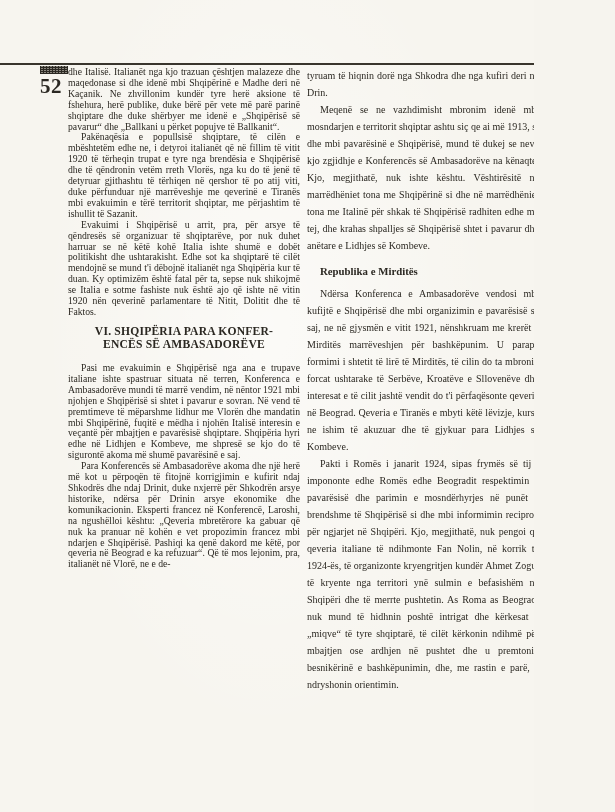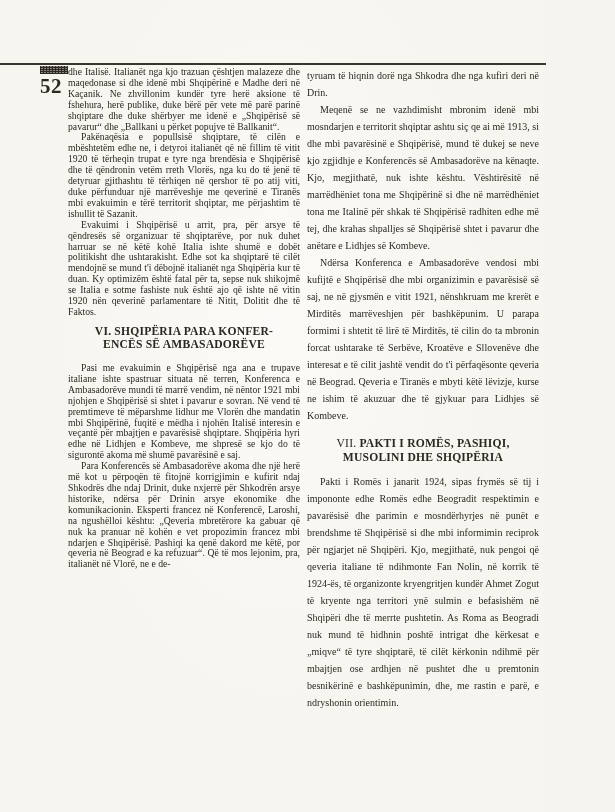--- a/index.html
+++ b/index.html
@@ -10,21 +10,20 @@
     font-family:"Liberation Serif","DejaVu Serif",serif;
   }
   .sheet{
     position:relative;
     width:534px; height:812px;
     background:
       radial-gradient(ellipse at 50% 40%, rgba(255,255,255,.55) 0%, rgba(255,255,255,0) 60%),
       #f7f5ef;
     color:#2b2822;
     overflow:hidden;
-    padding-left:12px;
   }
   .top-rule{
     position:absolute; left:0; top:63px;
     width:615px; height:2px;
     background:#39352d;
   }
   .pagenum-block{
     position:absolute; left:40px; top:66px;
     width:32px; text-align:left;
   }
@@ -87,18 +86,18 @@
         <p class="para">dhe Italisë. Italianët nga kjo trazuan çështjen malazeze dhe maqedonase si dhe idenë mbi Shqipërinë e Madhe deri në Kaçanik. Ne zhvillonim kundër tyre herë aksione të fshehura, herë publike, duke bërë për vete më parë parinë shqiptare dhe duke shërbyer me idenë e „Shqipërisë së pavarur“ dhe „Ballkani u përket popujve të Ballkanit“.</p>
         <p class="para indent">Pakënaqësia e popullsisë shqiptare, të cilën e mbështetëm edhe ne, i detyroi italianët që në fillim të vitit 1920 të tërheqin trupat e tyre nga brendësia e Shqipërisë dhe të qëndronin vetëm rreth Vlorës, nga ku do të jenë të detyruar gjithashtu të tërhiqen në qershor të po atij viti, duke përfunduar një marrëveshje me qeverinë e Tiranës mbi evakuimin e tërë territorit shqiptar, me përjashtim të ishullit të Sazanit.</p>
         <p class="para indent">Evakuimi i Shqipërisë u arrit, pra, për arsye të qëndresës së organizuar të shqiptarëve, por nuk duhet harruar se në këtë kohë Italia ishte shumë e dobët politikisht dhe ushtarakisht. Edhe sot ka shqiptarë të cilët mendojnë se mund t'i dëbojnë italianët nga Shqipëria kur të duan. Ky optimizëm është fatal për ta, sepse nuk shikojmë se Italia e sotme fashiste nuk është ajo që ishte në vitin 1920 nën qeverinë parlamentare të Nitit, Dolitit dhe të Faktos.</p>
         <h3 class="heading">VI. SHQIPËRIA PARA KONFER-<br>ENCËS SË AMBASADORËVE</h3>
         <p class="para indent">Pasi me evakuimin e Shqipërisë nga ana e trupave italiane ishte spastruar situata në terren, Konferenca e Ambasadorëve mundi të marrë vendim, në nëntor 1921 mbi njohjen e Shqipërisë si shtet i pavarur e sovran. Në vend të premtimeve të mëparshme lidhur me Vlorën dhe mandatin mbi Shqipërinë, fuqitë e mëdha i njohën Italisë interesin e veçantë për mbajtjen e pavarësisë shqiptare. Shqipëria hyri edhe në Lidhjen e Kombeve, me shpresë se kjo do të sigurontë akoma më shumë pavarësinë e saj.</p>
         <p class="para indent">Para Konferencës së Ambasadorëve akoma dhe një herë më kot u përpoqën të fitojnë korrigjimin e kufirit ndaj Shkodrës dhe ndaj Drinit, duke nxjerrë për Shkodrën arsye historike, ndërsa për Drinin arsye ekonomike dhe komunikacionin. Eksperti francez në Konferencë, Laroshi, na ngushëlloi kështu: „Qeveria mbretërore ka gabuar që nuk ka pranuar në kohën e vet propozimin francez mbi ndarjen e Shqipërisë. Pashiqi ka qenë dakord me këtë, por qeveria në Beograd e ka refuzuar“. Që të mos lejonim, pra, italianët në Vlorë, ne e de-</p>
       </div>
     <div class="col col-right">
         <p class="para">tyruam të hiqnin dorë nga Shkodra dhe nga kufiri deri në Drin.</p>
         <p class="para indent">Meqenë se ne vazhdimisht mbronim idenë mbi mosndarjen e territorit shqiptar ashtu siç qe ai më 1913, si dhe mbi pavarësinë e Shqipërisë, mund të dukej se neve kjo zgjidhje e Konferencës së Ambasadorëve na kënaqte. Kjo, megjithatë, nuk ishte kështu. Vështirësitë në marrëdhëniet tona me Shqipërinë si dhe në marrëdhëniet tona me Italinë për shkak të Shqipërisë radhiten edhe më tej, dhe krahas shpalljes së Shqipërisë shtet i pavarur dhe anëtare e Lidhjes së Kombeve.</p>
+        <h4 class="subheading">Republika e Mirditës</h4>
         <p class="para indent">Ndërsa Konferenca e Ambasadorëve vendosi mbi kufijtë e Shqipërisë dhe mbi organizimin e pavarësisë së saj, ne në gjysmën e vitit 1921, nënshkruam me krerët e Mirditës marrëveshjen për bashkëpunim. U parapa formimi i shtetit të lirë të Mirditës, të cilin do ta mbronin forcat ushtarake të Serbëve, Kroatëve e Sllovenëve dhe interesat e të cilit jashtë vendit do t'i përfaqësonte qeveria në Beograd. Qeveria e Tiranës e mbyti këtë lëvizje, kurse ne ishim të akuzuar dhe të gjykuar para Lidhjes së Kombeve.</p>
-        <h3 class="heading"><span class="hnum">VII. </span>PAKTI I ROMËS, PASHIQI,<br>MUSOLINI DHE SHQIPËRIA</h3>
         <p class="para indent">Pakti i Romës i janarit 1924, sipas frymës së tij i impononte edhe Romës edhe Beogradit respektimin e pavarësisë dhe parimin e mosndërhyrjes në punët e brendshme të Shqipërisë si dhe mbi informimin reciprok për ngjarjet në Shqipëri. Kjo, megjithatë, nuk pengoi që qeveria italiane të ndihmonte Fan Nolin, në korrik të 1924-ës, të organizonte kryengritjen kundër Ahmet Zogut të kryente nga territori ynë sulmin e befasishëm në Shqipëri dhe të merrte pushtetin. As Roma as Beogradi nuk mund të hidhnin poshtë intrigat dhe kërkesat e „miqve“ të tyre shqiptarë, të cilët kërkonin ndihmë për mbajtjen ose ardhjen në pushtet dhe u premtonin besnikërinë e bashkëpunimin, dhe, me rastin e parë, e ndryshonin orientimin.</p>
       </div>
   </div>
 </div>
 
 </body></html>

